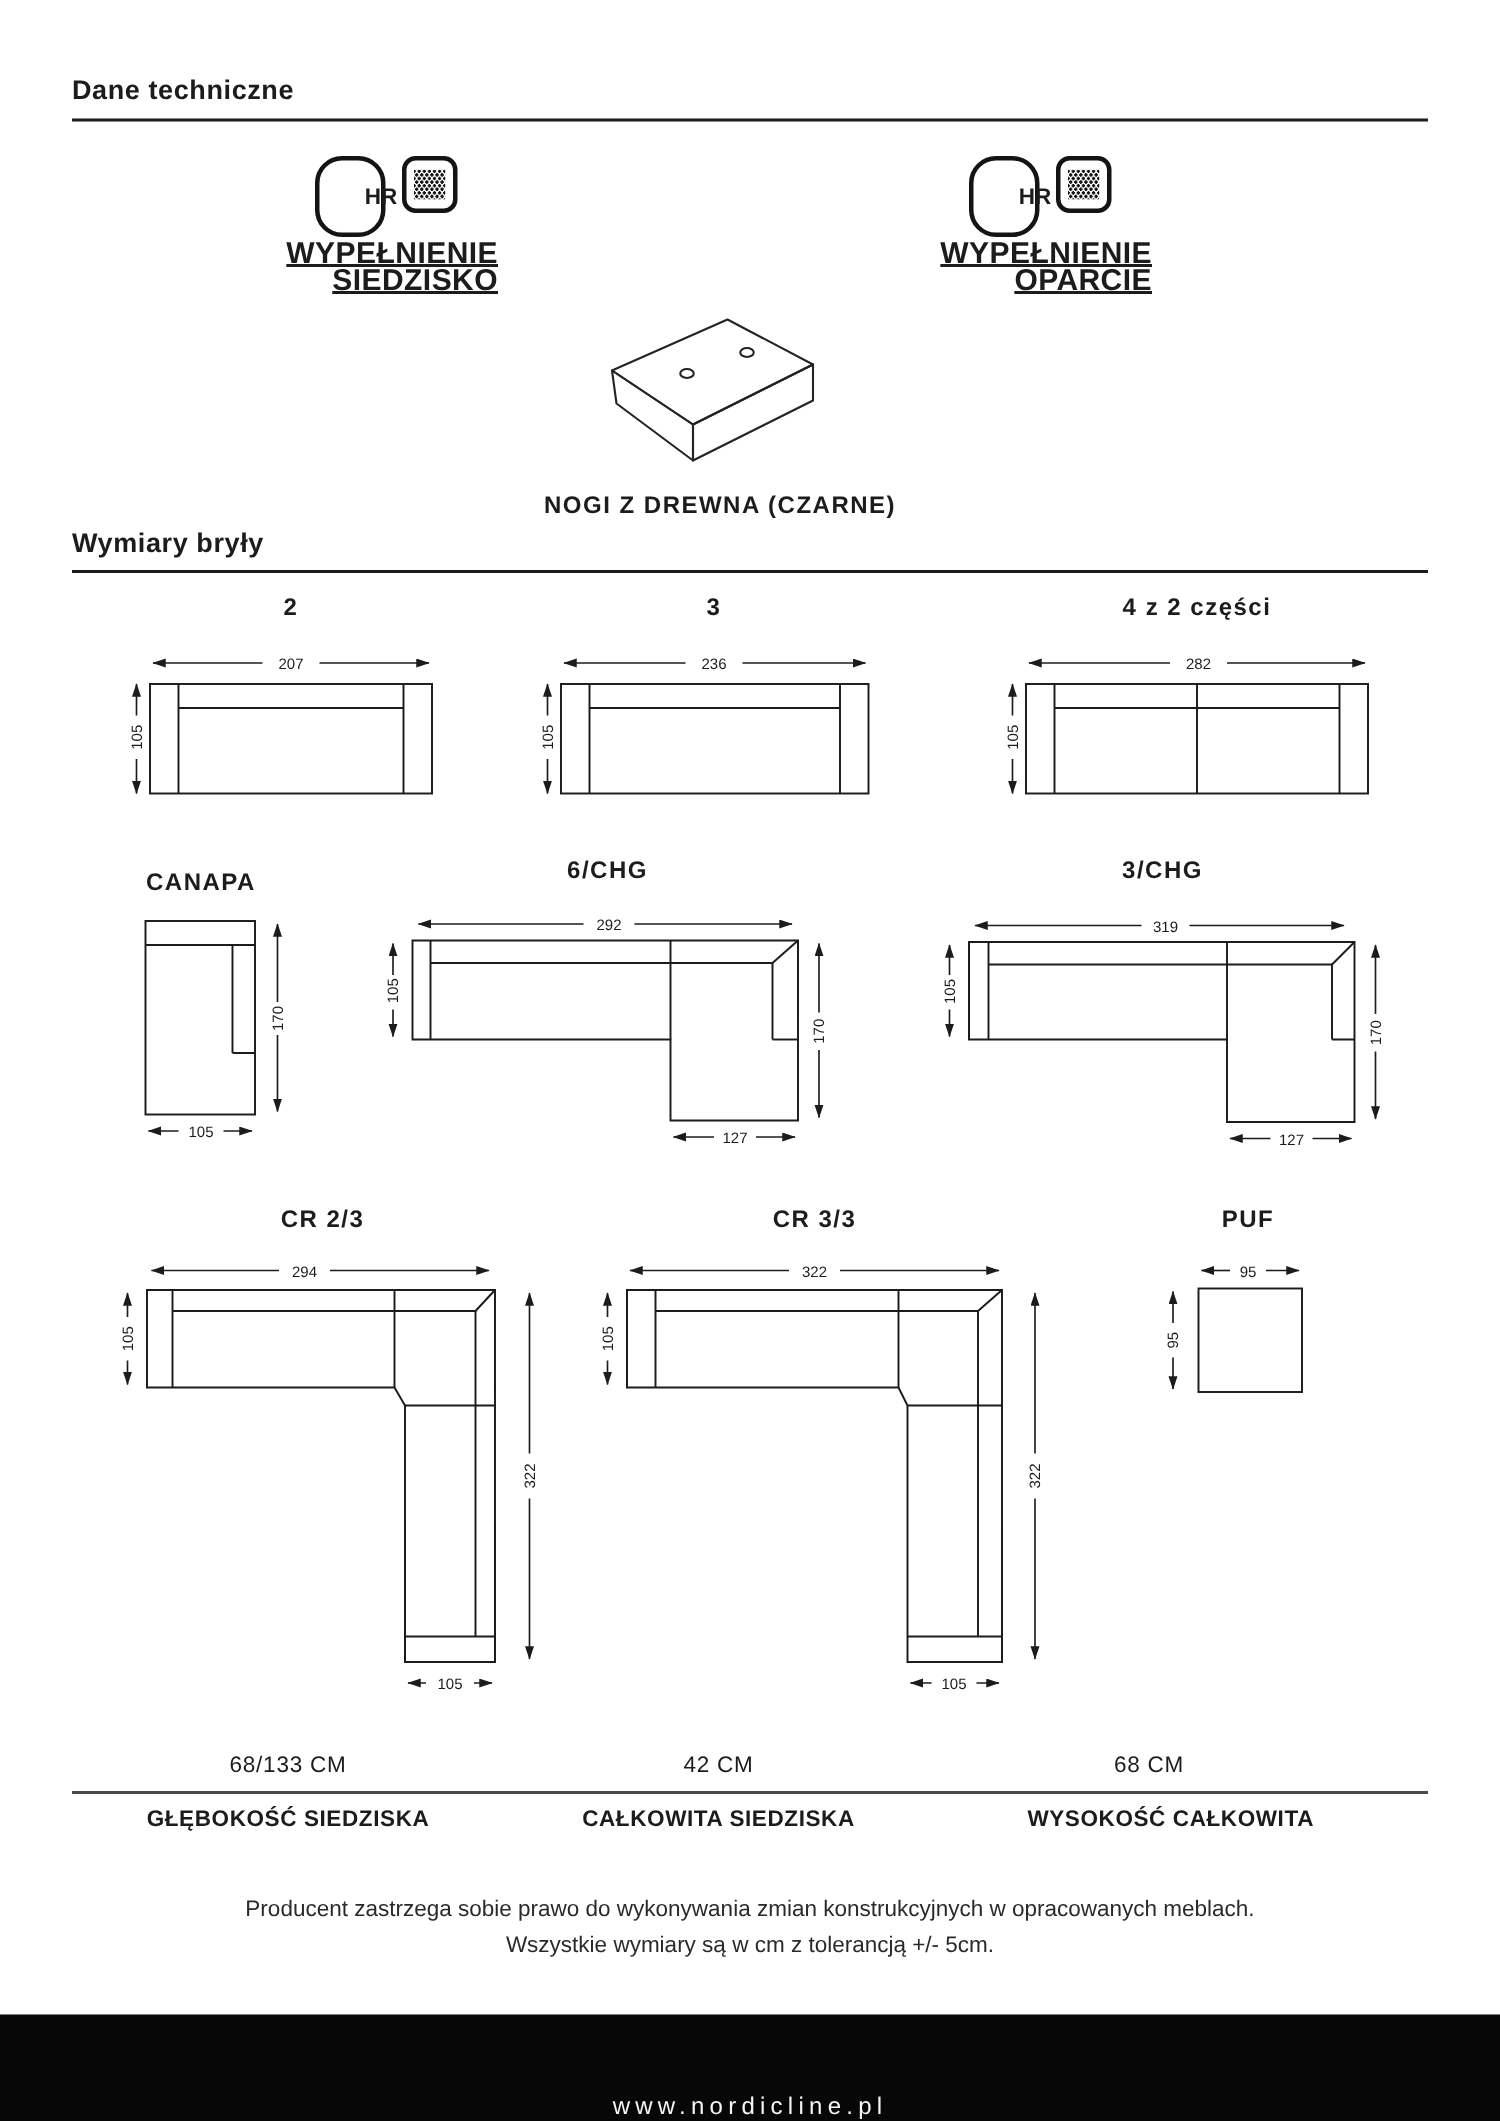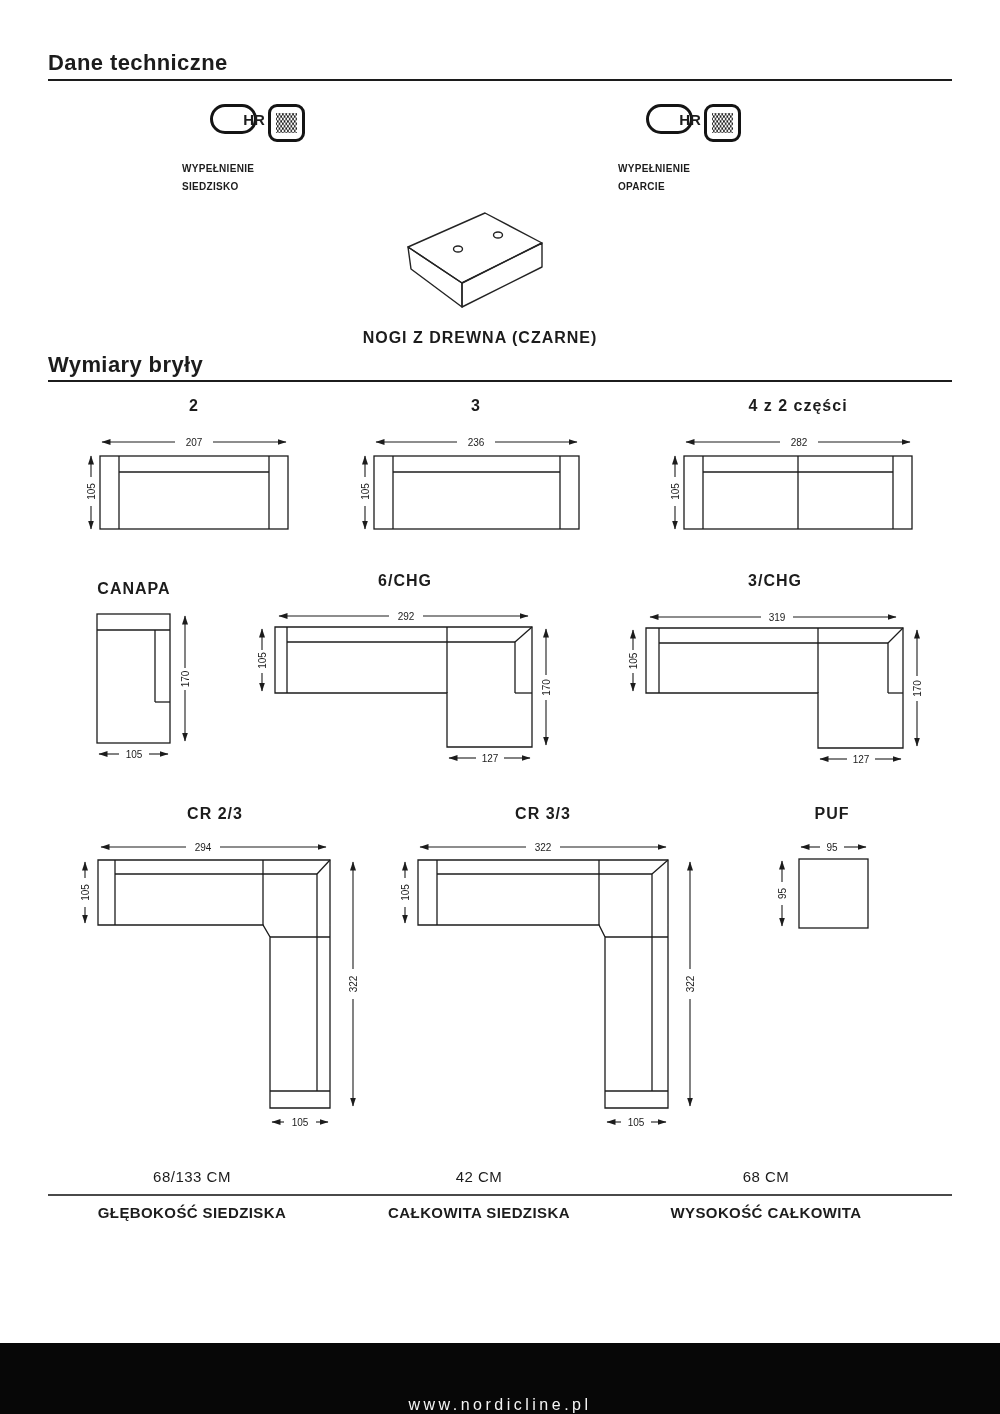--- a/index.html
+++ b/index.html
@@ -1,29 +1,29 @@
 <!DOCTYPE html>
 <html><head>
 <meta charset="utf-8">
 <style>
   html,body{margin:0;padding:0;background:#ffffff;}
   .page{position:relative;width:1000px;height:1414px;background:#ffffff;overflow:hidden;
         font-family:"Liberation Sans", sans-serif;color:#1c1c1c;}
   .abs{position:absolute;}
-  .h1{font-size:22px;font-weight:bold;letter-spacing:.4px;text-align:center;}
+  .h1{font-size:18px;font-weight:bold;letter-spacing:.4px;text-align:center;}
   .rule{height:2px;background:#1c1c1c;}
   .rule-gray{height:2px;background:#4a4a4a;}
-  .badge{box-sizing:border-box;width:37px;height:30px;border:3px solid #141414;border-radius:18px;
+  .badge{box-sizing:border-box;width:37px;height:54px;border:3px solid #141414;border-radius:18px;
          display:flex;align-items:center;justify-content:center;font-weight:bold;font-size:15px;padding-left:41px;}
   .dotbox{box-sizing:border-box;width:37px;height:38px;border:3px solid #141414;border-radius:9px;
           padding:6px 5px;background-clip:content-box;
           background-image:radial-gradient(circle,#141414 1px,transparent 1.15px),
                            radial-gradient(circle,#141414 1px,transparent 1.15px);
           background-size:3.4px 4.8px,3.4px 4.8px;background-position:0 0,1.7px 2.4px;}
-  .iconlabel{font-size:10px;font-weight:bold;text-align:left;line-height:18px;letter-spacing:.3px;}
+  .iconlabel{font-size:20px;font-weight:bold;text-align:right;line-height:18px;letter-spacing:.3px;text-decoration:underline;}
   .diaglabel{font-size:16px;font-weight:bold;text-align:center;letter-spacing:1px;}
   .speccol{width:200px;text-align:center;}
   .specval{font-size:15px;letter-spacing:.5px;}
   .speclabel{font-size:15px;font-weight:bold;letter-spacing:.4px;}
   .disclaimer{width:1000px;text-align:center;font-size:15px;line-height:24px;color:#2a2a2a;}
   .footer{width:1000px;height:71px;background:#070707;display:flex;align-items:flex-end;justify-content:center;}
   .footer a{color:#f5f5f5;font-size:16px;letter-spacing:3.5px;text-decoration:none;}
   svg.diag line, svg.diag path, svg.diag rect{stroke:#1c1c1c;stroke-width:1.3;fill:none;}
   svg.diag .dimline{stroke-width:1.1;}
   svg.diag text{font-family:"Liberation Sans",sans-serif;font-size:10px;fill:#1c1c1c;
@@ -312,20 +312,24 @@
   </svg>
 
   <div class="abs speccol specval" style="left:92px;top:1168px;">68/133 CM</div>
   <div class="abs speccol specval" style="left:379px;top:1168px;">42 CM</div>
   <div class="abs speccol specval" style="left:666px;top:1168px;">68 CM</div>
 
   <div class="abs rule-gray" style="left:48px;top:1194px;width:904px;"></div>
 
   <div class="abs speccol speclabel" style="left:82px;top:1204px;width:220px;">GŁĘBOKOŚĆ SIEDZISKA</div>
   <div class="abs speccol speclabel" style="left:369px;top:1204px;width:220px;">CAŁKOWITA SIEDZISKA</div>
-  <div class="abs speccol speclabel" style="left:656px;top:1204px;width:220px;">WYSOKOŚĆ CAŁKOWITA</div>
-
+  <div class="abs speccol speclabel" style="left:656px;top:1204px;width:220px;text-align:right;">WYSOKOŚĆ CAŁKOWITA</div>
+
+  <div class="abs disclaimer" style="left:0;top:1261px;">
+    <div>Producent zastrzega sobie prawo do wykonywania zmian konstrukcyjnych w opracowanych meblach.</div>
+    <div>Wszystkie wymiary są w cm z tolerancją +/- 5cm.</div>
+  </div>
 
   <div class="abs footer" style="left:0;top:1343px;">
     <a href="#">www.nordicline.pl</a>
   </div>
 
 </div>
 
 </body></html>

